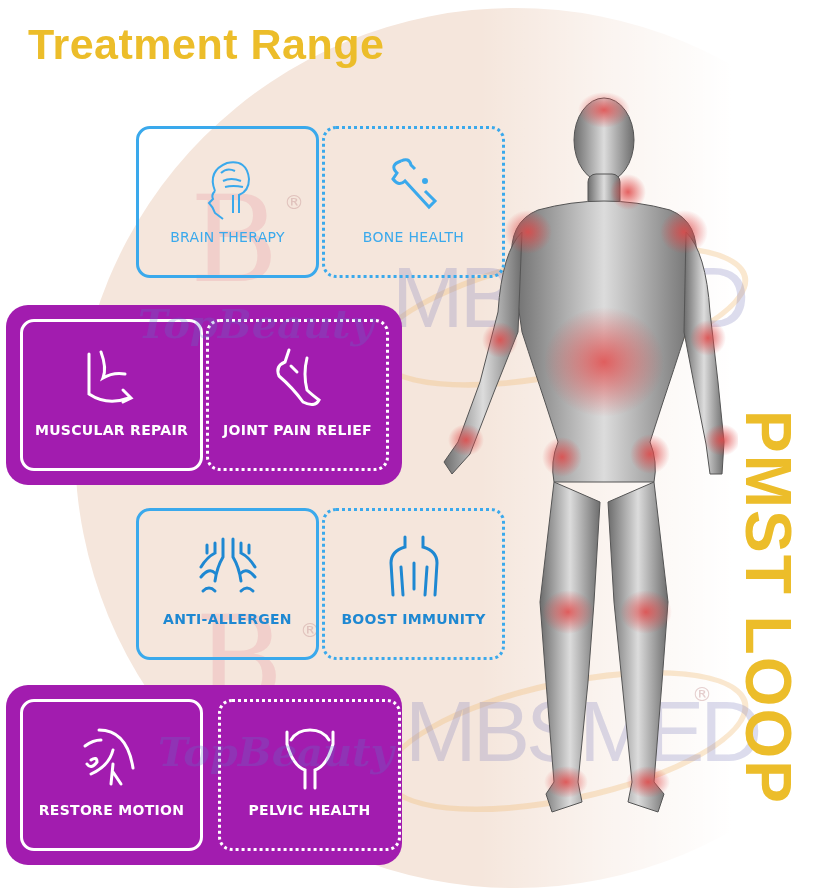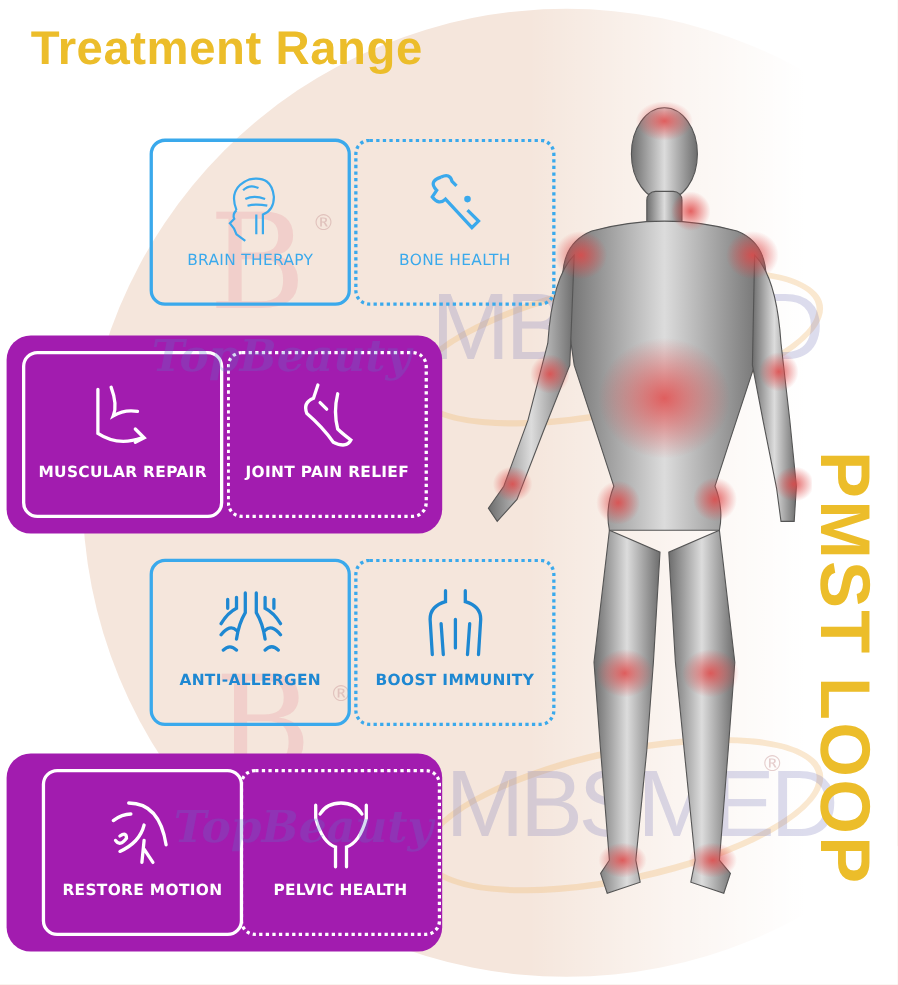--- a/index.html
+++ b/index.html
@@ -140,21 +140,21 @@
   <div class="card dotted" style="left:188px;top:2px;height:152px;">
     <svg class="icon" viewBox="0 0 70 70" fill="none" stroke="#1e88d2" stroke-width="3" stroke-linecap="round">
       <path d="M26 4 L26 14 Q12 18 12 30 L14 62 M44 4 L44 14 Q58 18 58 30 L56 62"></path>
       <path d="M22 34 L24 62 M35 30 L35 56 M48 34 L46 62"></path>
     </svg>
     <span class="label">BOOST IMMUNITY</span>
   </div>
 </div>
 
 <div class="row blue" style="left:6px;top:685px;width:396px;height:180px;">
-  <div class="card solid" style="left:32px;top:14px;height:152px;">
+  <div class="card solid" style="left:14px;top:14px;height:152px;">
     <svg class="icon" viewBox="0 0 70 70" fill="none" stroke="#ffffff" stroke-width="3" stroke-linecap="round">
       <path d="M22 6 Q50 6 56 44"></path>
       <path d="M8 22 Q16 16 24 16"></path>
       <path d="M14 36 Q20 32 20 38 Q14 46 10 40"></path>
       <path d="M36 26 Q32 42 14 50"></path>
       <path d="M36 40 L34 60 M36 48 L44 60"></path>
     </svg>
     <span class="label">RESTORE MOTION</span>
   </div>
   <div class="card dotted" style="left:212px;top:14px;height:152px;">

